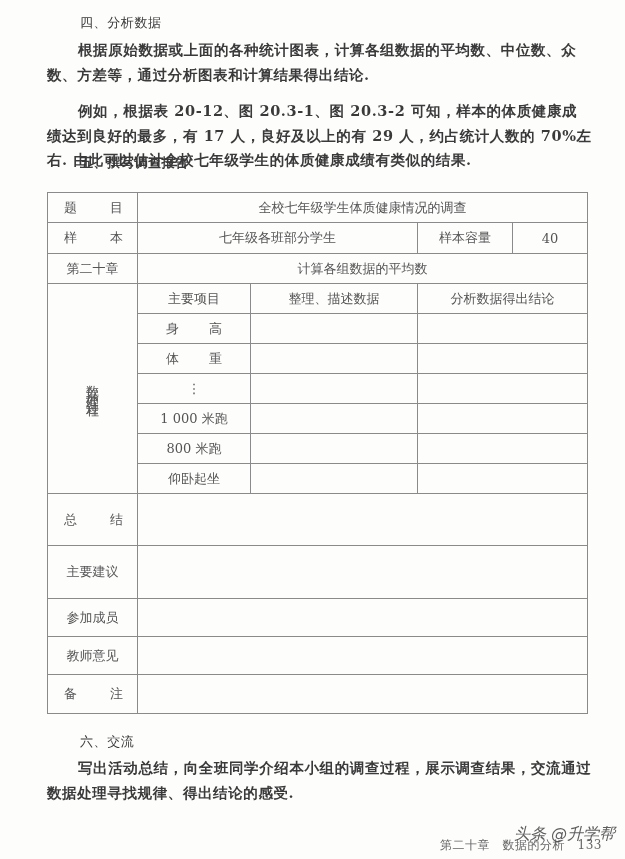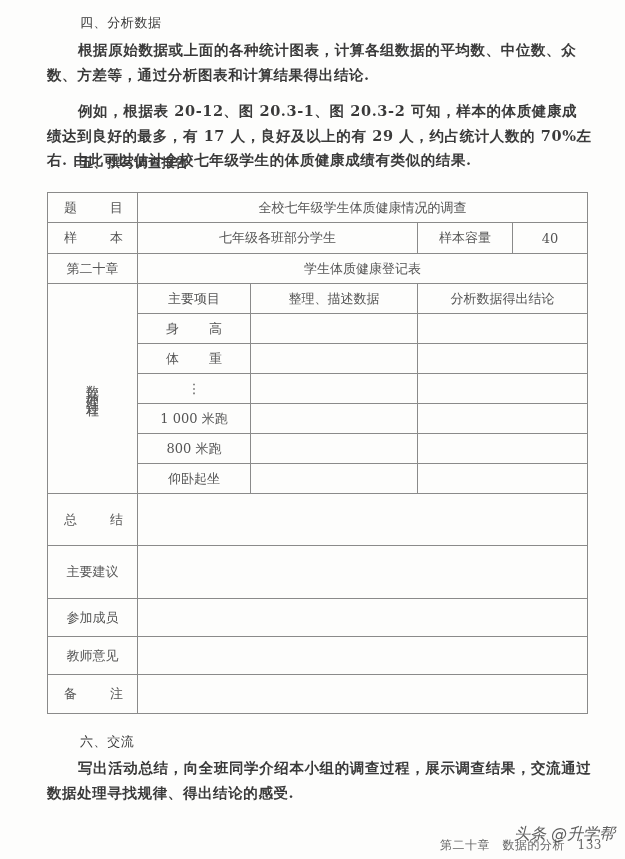--- a/index.html
+++ b/index.html
@@ -69,21 +69,21 @@
             <span>样</span>
             <span>本</span>
           </div>
         </td>
     <td colspan="3">七年级各班部分学生</td>
     <td>样本容量</td>
     <td>40</td>
   </tr>
   <tr style="height:30px">
     <td>第二十章</td>
-    <td colspan="5">学生体质健康登记表</td>
+    <td colspan="5">计算各组数据的平均数</td>
   </tr>
   <tr style="height:30px">
     <td rowspan="7"><span class="vert">数据处理过程</span></td>
     <td>主要项目</td>
     <td colspan="2">整理、描述数据</td>
     <td colspan="2">分析数据得出结论</td>
   </tr>
   <tr style="height:30px">
     <td>
           <div class="spread" style="padding:0 28px">

